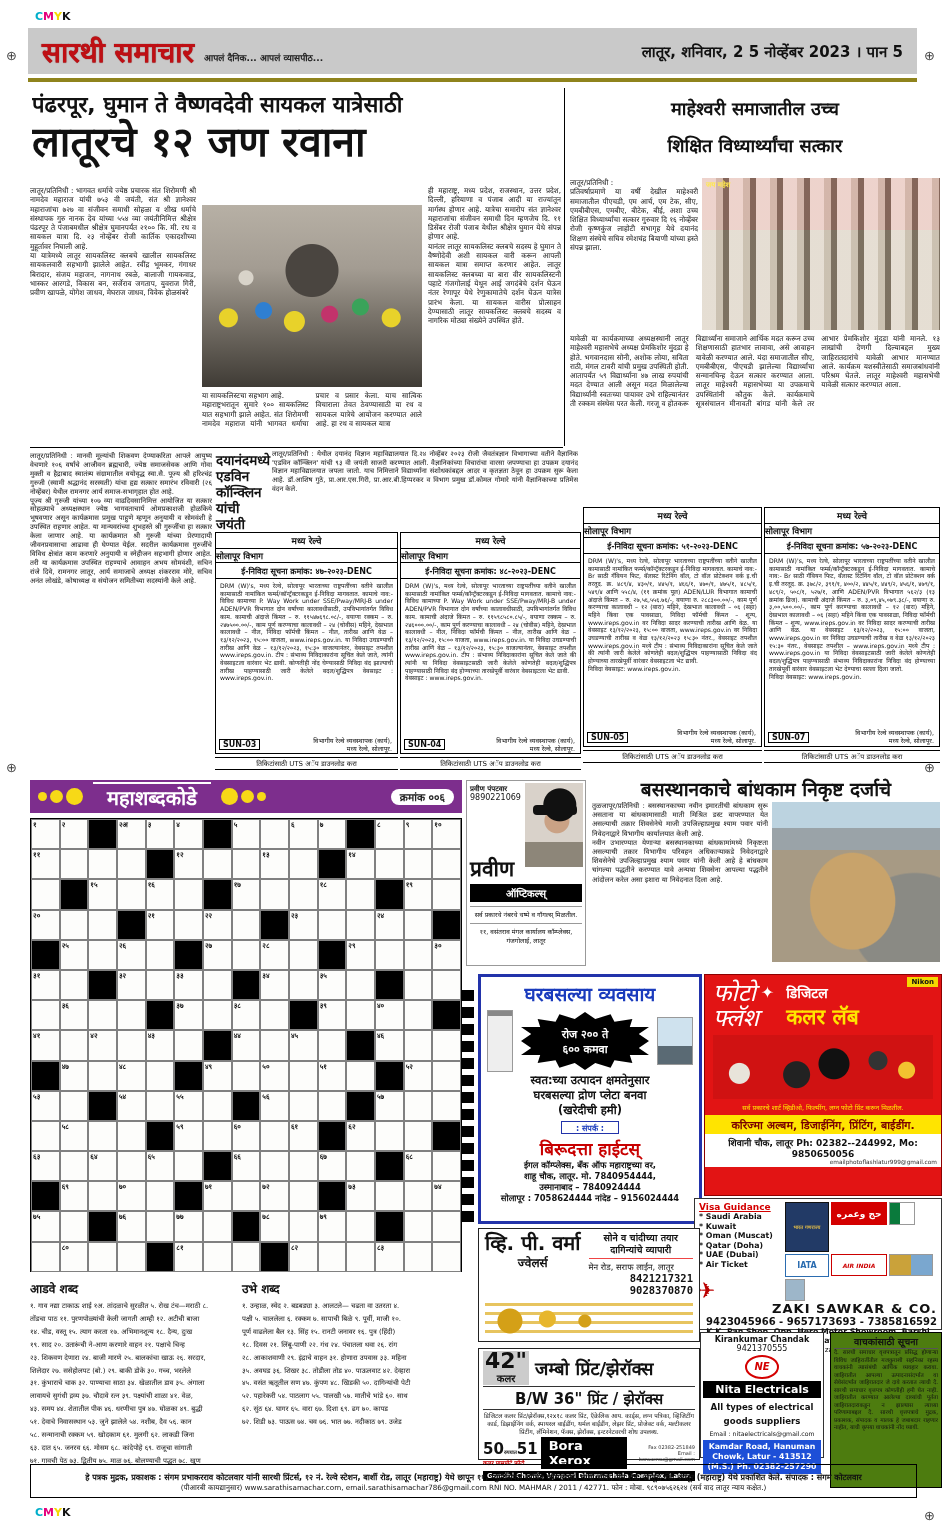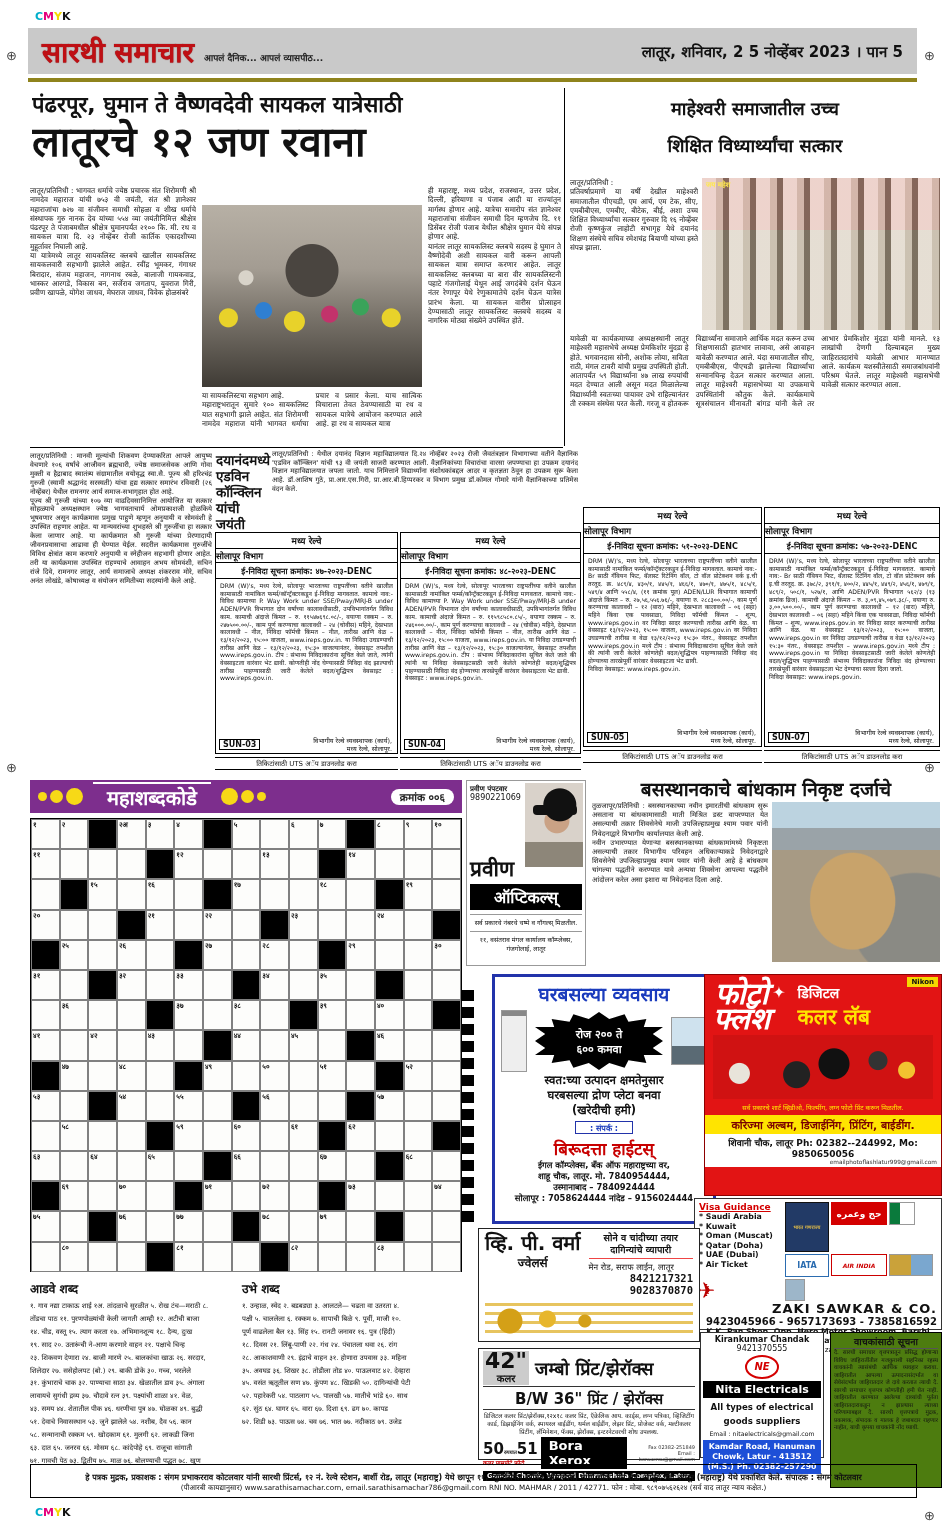--- a/index.html
+++ b/index.html
@@ -89,54 +89,54 @@
   
   #praveen{left:466px;top:780px;width:120px;height:186px;border:1px solid #999;background:#fff;box-sizing:border-box;padding:3px;}
   .pv-name{font-size:7px;font-weight:bold;}
   .pv-phone{font-size:8px;}
   #pv-photo{position:absolute;right:2px;top:2px;width:58px;height:84px;
      background:radial-gradient(circle at 60% 26%,#111 0 16px,transparent 17px),
                 radial-gradient(circle at 55% 45%,#caa285 0 12px,transparent 13px),
                 linear-gradient(180deg,#d9d2ca 0 70%,#8d8679 70% 100%);}
   #pv-glasses{position:absolute;right:8px;top:24px;width:44px;height:10px;background:#111;border-radius:4px;}
   #pv-big{font-size:21px;font-weight:800;margin-top:52px;}
-  #pv-bar{background:#000;color:#fff;font-size:16px;font-weight:800;text-align:center;padding:2px 0;margin-top:2px;}
+  #pv-bar{background:#000;color:#fff;font-size:10px;font-weight:800;text-align:center;padding:2px 0;margin-top:2px;}
   .pv-line{font-size:6.4px;text-align:center;margin-top:4px;border-top:0.5px solid #999;padding-top:3px;}
 
   
   #bus-head{left:592px;top:776px;width:348px;font-size:19px;font-weight:800;white-space:nowrap;overflow:hidden;}
   #bus-body{left:592px;top:802px;width:176px;height:164px;font-size:7px;line-height:9.2px;}
   #bus-photo{left:772px;top:802px;width:168px;height:160px;
      background:
        radial-gradient(ellipse at 48% 62%,#c8a36b 0 34%,transparent 35%),
        radial-gradient(ellipse at 85% 78%,#8a8a84 0 30%,transparent 31%),
        linear-gradient(180deg,#bcd3e0 0 16%,#9aa3a8 16% 30%,#a79a84 30% 100%);}
 
   
   #film{left:462px;top:990px;width:12px;height:232px;background:repeating-linear-gradient(180deg,#000 0 11px,#fff 11px 17px);}
 
   
-  #ghar{left:492px;top:974px;width:224px;height:250px;border:3px solid #2233aa;background:#fff;box-sizing:border-box;padding:4px 6px;}
+  #ghar{left:478px;top:974px;width:224px;height:250px;border:3px solid #2233aa;background:#fff;box-sizing:border-box;padding:4px 6px;}
   #ghar-title{font-size:19px;font-weight:800;color:#1a3bbd;text-align:center;}
   #ghar-mid{display:flex;align-items:center;justify-content:space-between;height:64px;margin-top:2px;}
   #ghar-tower{width:24px;height:60px;background:linear-gradient(180deg,#888 0 8%,#eee 8% 100%);border:1px solid #999;}
   #ghar-star{width:128px;height:58px;background:#000;color:#fff;display:flex;align-items:center;justify-content:center;text-align:center;
      font-size:11px;font-weight:800;white-space:pre-line;
      clip-path:polygon(50% 0,58% 12%,70% 4%,73% 17%,87% 12%,85% 26%,100% 26%,92% 38%,100% 50%,92% 62%,100% 74%,85% 74%,87% 88%,73% 83%,70% 96%,58% 88%,50% 100%,42% 88%,30% 96%,27% 83%,13% 88%,15% 74%,0 74%,8% 62%,0 50%,8% 38%,0 26%,15% 26%,13% 12%,27% 17%,30% 4%,42% 12%);}
   #ghar-pic{width:34px;height:46px;background:linear-gradient(180deg,#cfe2ee 0 60%,#5a6a74 60% 100%);border:1px solid #999;}
   .ghar-line{font-size:11.5px;font-weight:800;text-align:center;line-height:15px;}
   #ghar-pill{width:56px;margin:3px auto;border:1px solid #2233aa;font-size:8px;font-weight:800;text-align:center;color:#1a3bbd;}
   #ghar-brand{font-size:17px;font-weight:800;color:#c80000;text-align:center;}
   .ghar-addr{font-size:8.4px;font-weight:bold;text-align:center;line-height:11px;}
 
   
   #pflash{left:704px;top:974px;width:238px;height:222px;background:#e21414;border:1px solid #8d0000;box-sizing:border-box;overflow:hidden;}
   #pf-nikon{position:absolute;right:3px;top:2px;background:#f5d800;color:#111;font-size:7px;font-weight:800;padding:1px 4px;}
   #pf-top{display:flex;padding:6px 8px 0 8px;}
-  #pf-name{color:#fff;font-size:30px;line-height:25px;font-weight:700;white-space:pre-line;font-style:italic;text-align:center;}
+  #pf-name{color:#fff;font-size:24px;line-height:25px;font-weight:400;white-space:pre-line;font-style:italic;}
   #pf-star{color:#fff;font-size:16px;margin:2px;}
   #pf-right{margin-left:10px;margin-top:2px;}
   #pf-digital{color:#fff;font-size:14px;font-weight:800;}
   #pf-lab{color:#ffe400;font-size:21px;font-weight:800;}
   #pf-collage{height:64px;margin:4px 8px;
      background:
        radial-gradient(circle at 55% 45%,#111 0 15px,transparent 16px),
        radial-gradient(circle at 38% 62%,#222 0 13px,transparent 14px),
        radial-gradient(circle at 75% 40%,#333 0 9px,transparent 10px),
        radial-gradient(circle at 88% 55%,#f2c330 0 8px,transparent 9px),

